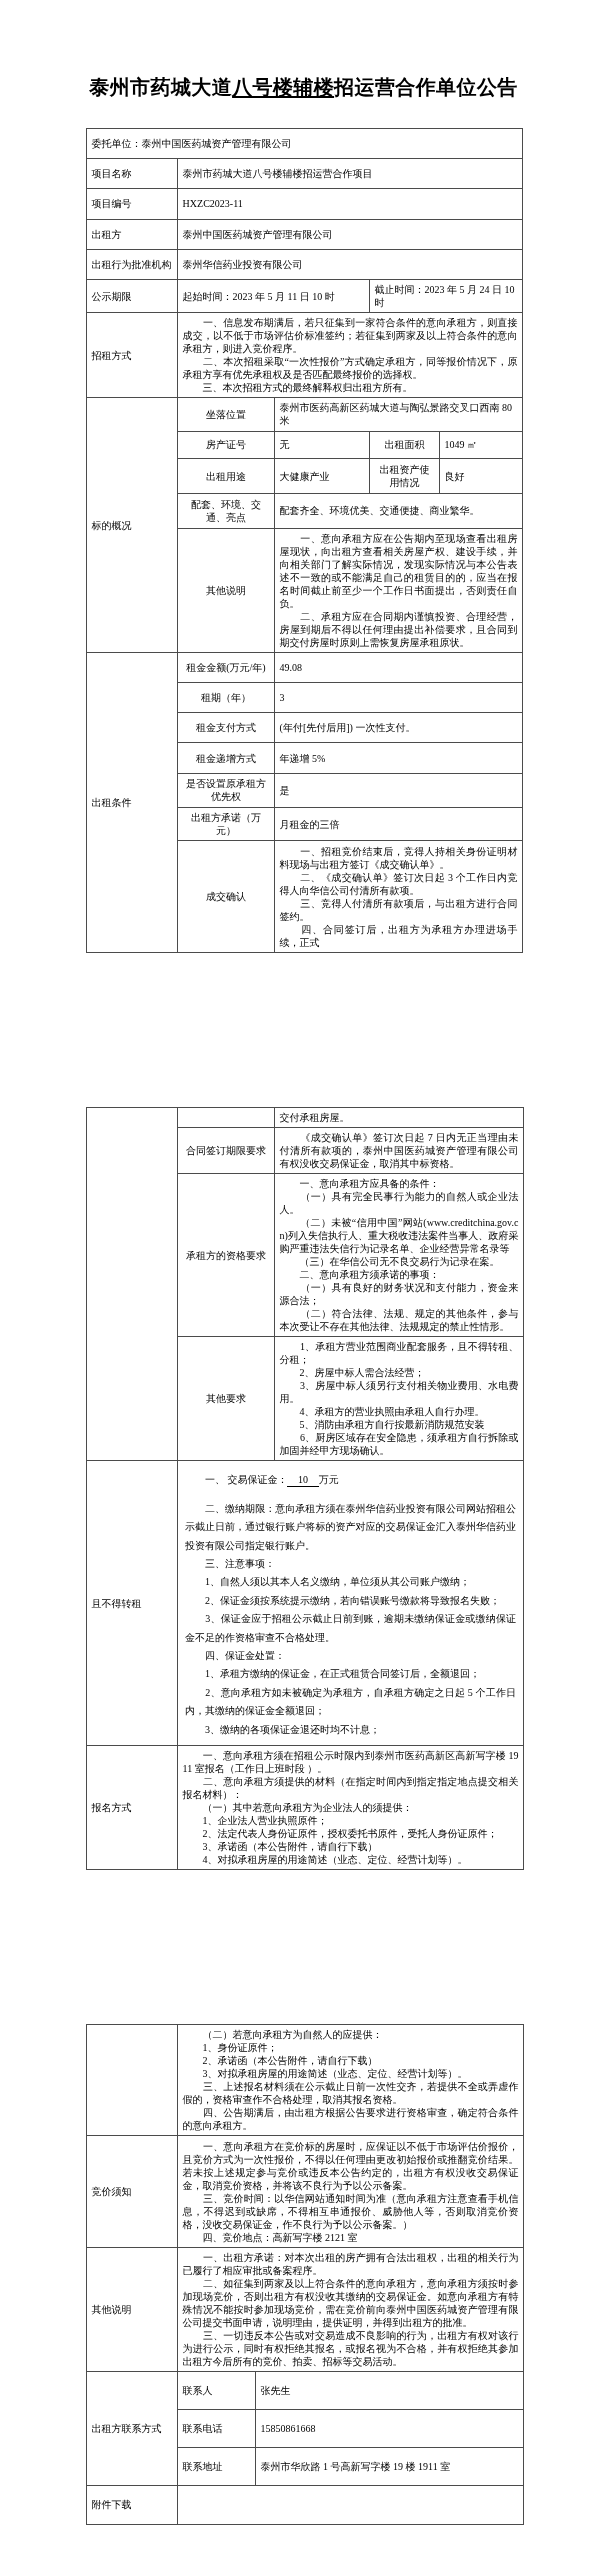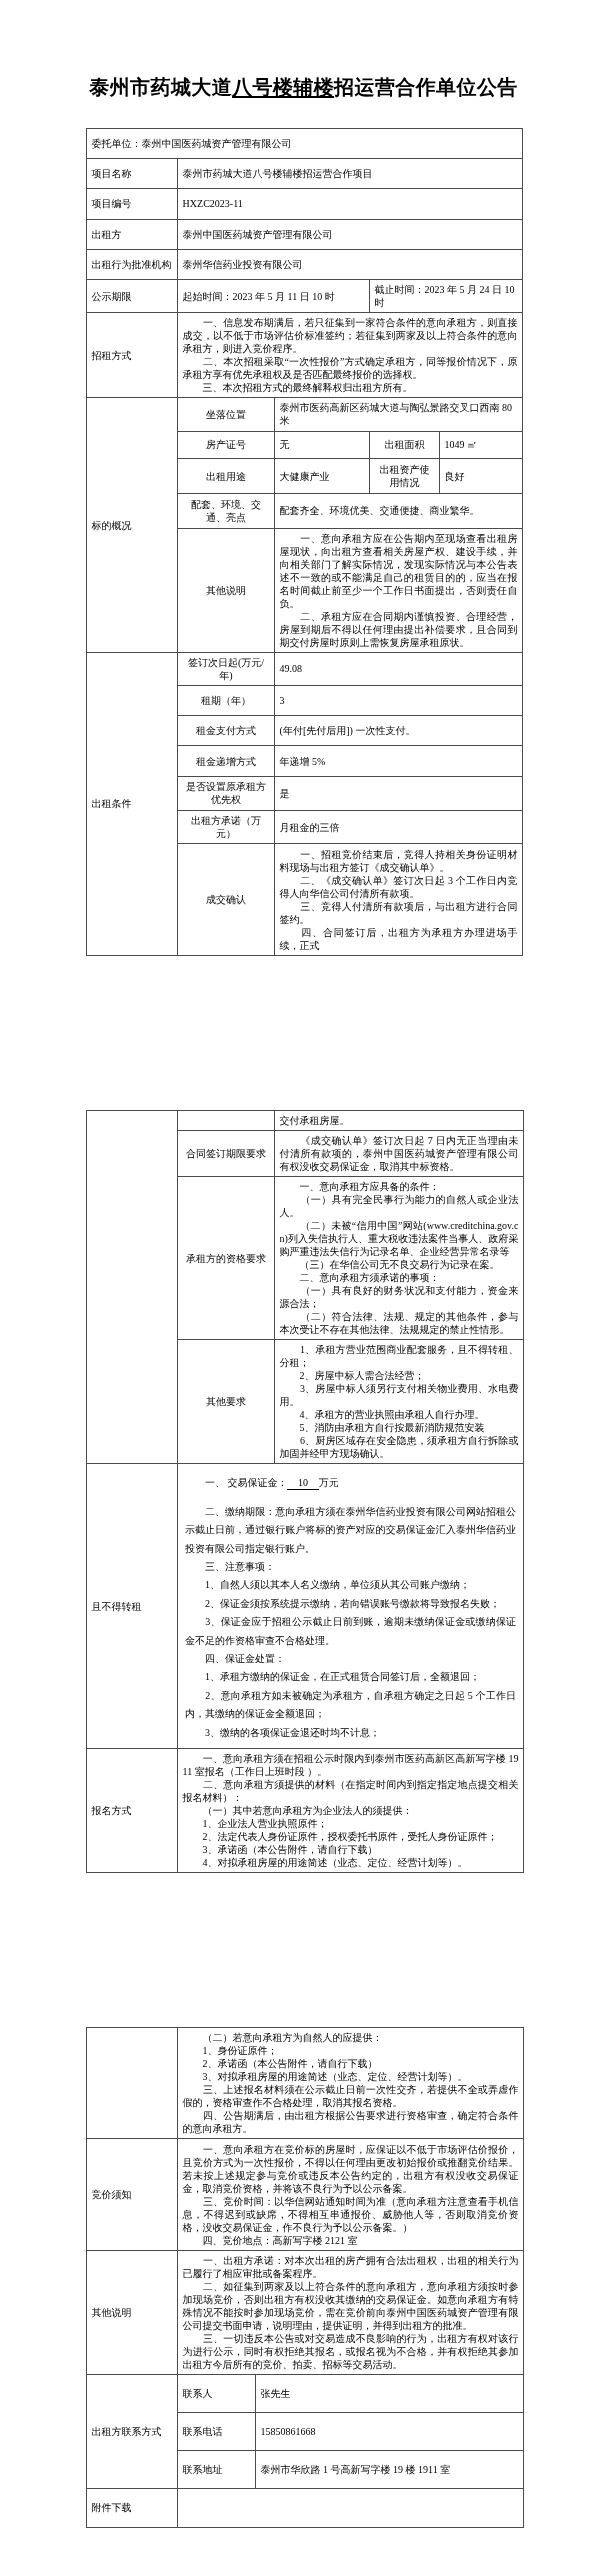--- a/index.html
+++ b/index.html
@@ -112,21 +112,21 @@
     <td class="ilbl">配套、环境、交通、亮点</td>
     <td class="ctr" colspan="3">配套齐全、环境优美、交通便捷、商业繁华。</td>
   </tr>
   <tr>
     <td class="ilbl">其他说明</td>
     <td class="ml" colspan="3">　　一、意向承租方应在公告期内至现场查看出租房屋现状，向出租方查看相关房屋产权、建设手续，并向相关部门了解实际情况，发现实际情况与本公告表述不一致的或不能满足自己的租赁目的的，应当在报名时间截止前至少一个工作日书面提出，否则责任自负。
 　　二、承租方应在合同期内谨慎投资、合理经营，房屋到期后不得以任何理由提出补偿要求，且合同到期交付房屋时原则上需恢复房屋承租原状。</td>
   </tr>
   <tr class="sect hrow2">
     <td class="lbl" rowspan="7">出租条件</td>
-    <td class="ilbl">签订次日起(万元/年)</td>
+    <td class="ilbl">租金金额(万元/年)</td>
     <td class="ctr" colspan="3">49.08</td>
   </tr>
   <tr class="hrow2">
     <td class="ilbl">租期（年）</td>
     <td class="ctr" colspan="3">3</td>
   </tr>
   <tr class="hrow2">
     <td class="ilbl">租金支付方式</td>
     <td class="ctr" colspan="3">(年付[先付后用]) 一次性支付。</td>
   </tr>

